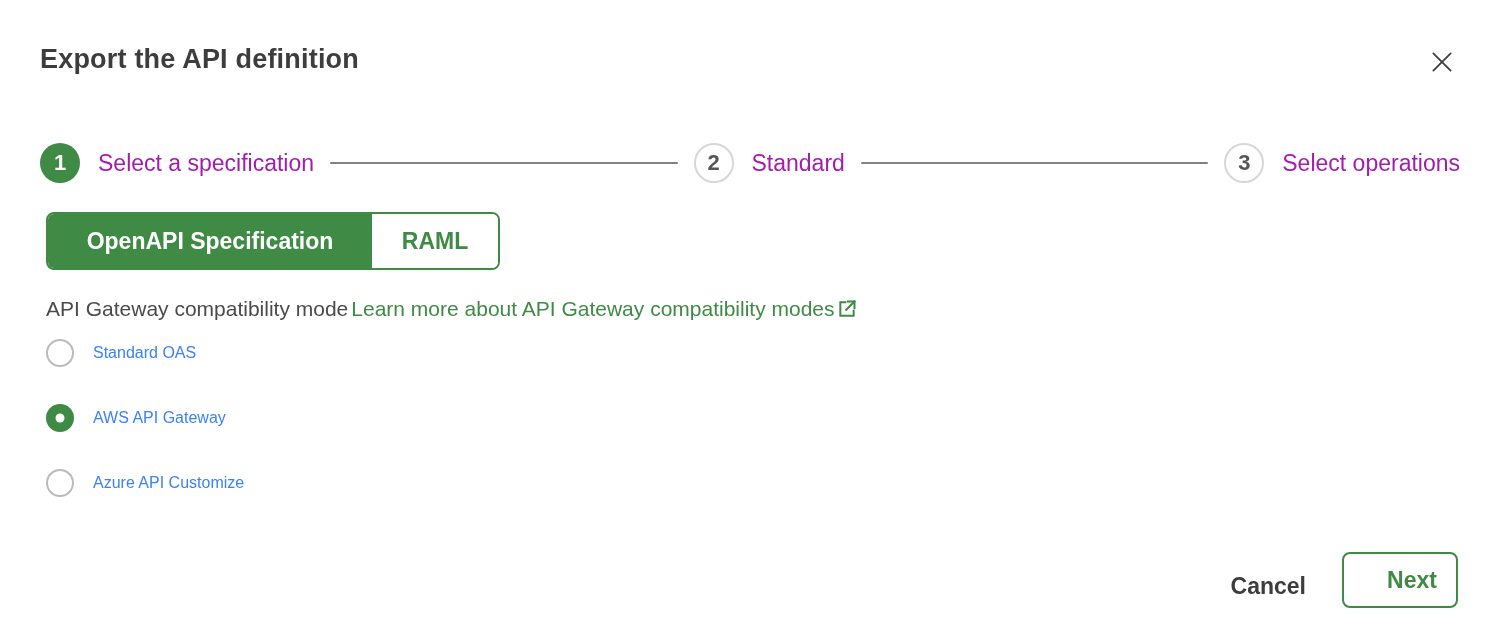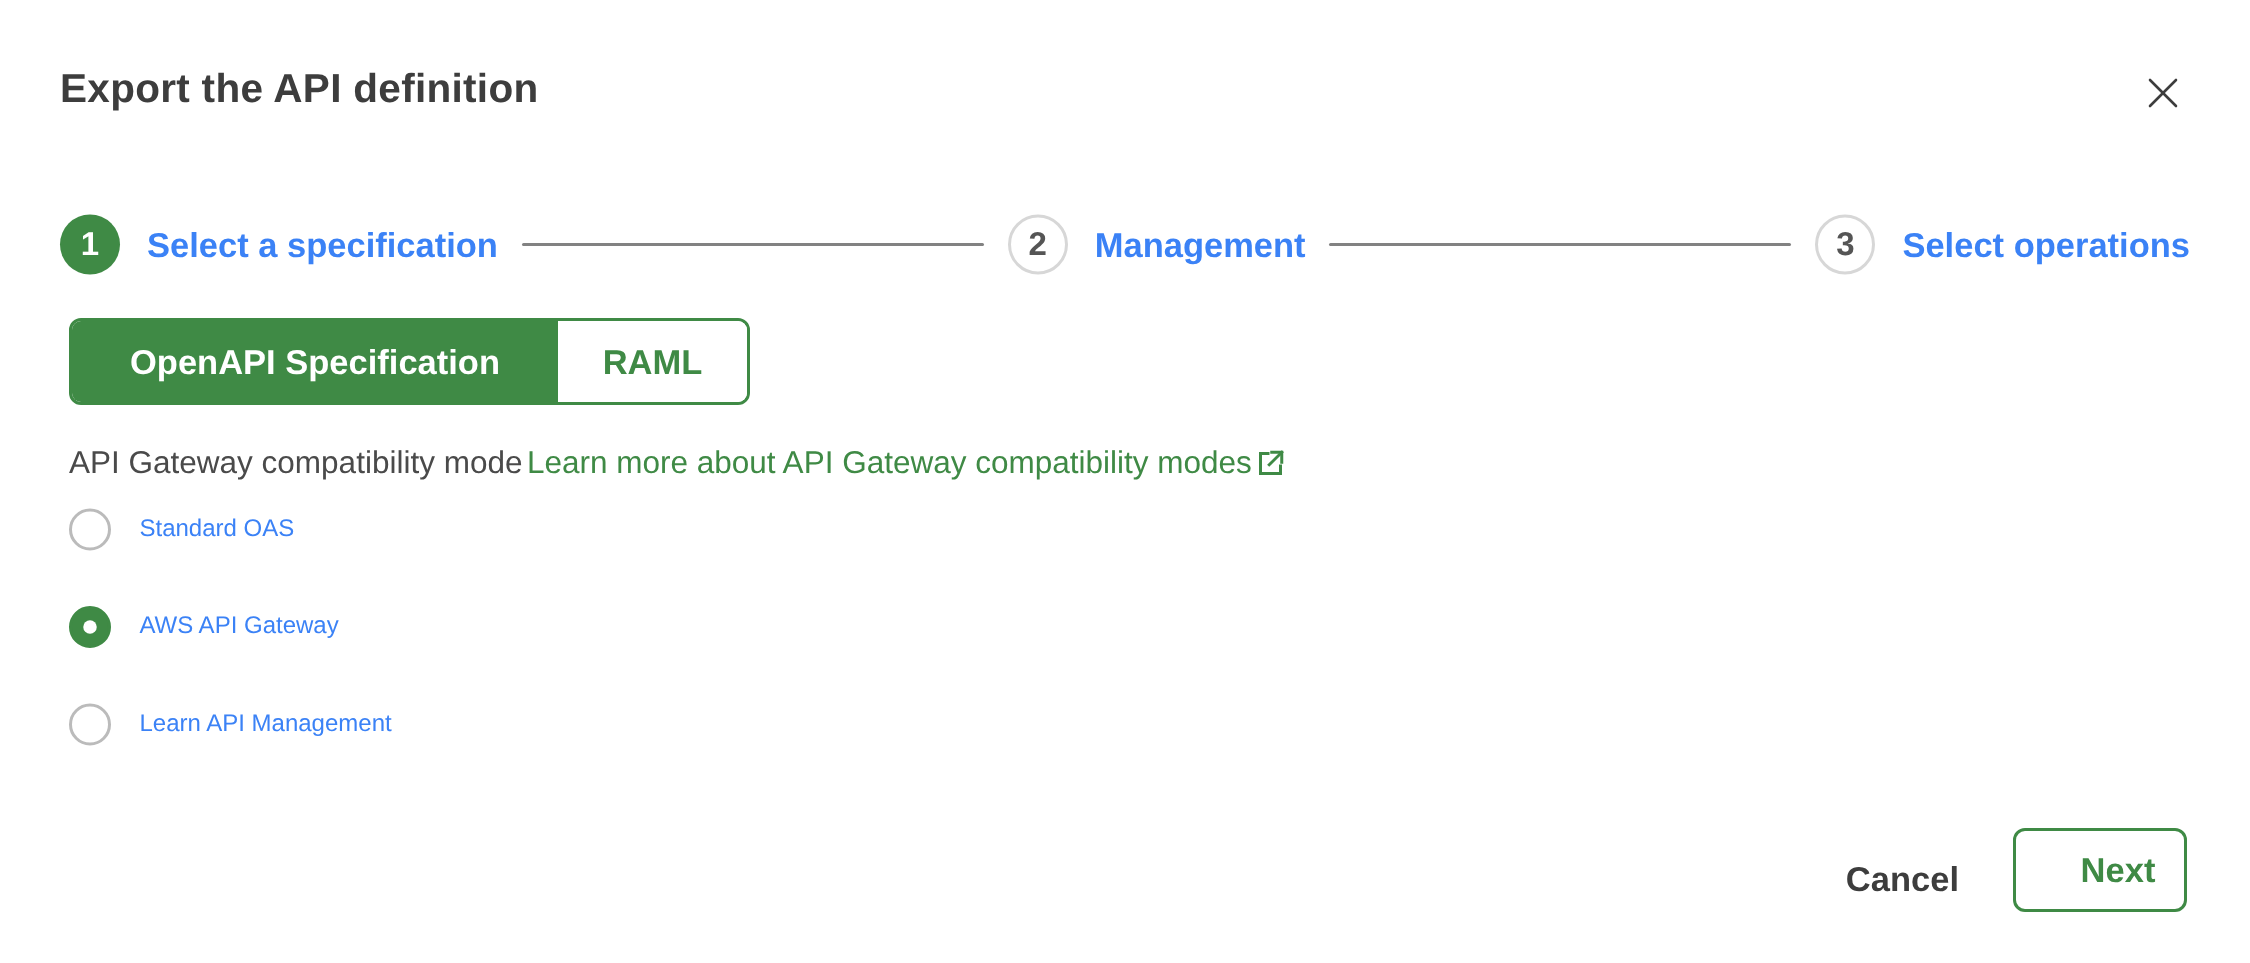--- a/index.html
+++ b/index.html
@@ -71,22 +71,22 @@
     color: #ffffff;
   }
   .step.upcoming .step-circle {
     background: #ffffff;
     border: 2px solid #d7d7d7;
     color: #555555;
   }
   .step-label {
     margin-left: 18px;
     font-size: 23px;
-    font-weight: bold;
-    color: #3b82f6;
+    font-weight: normal;
+    color: #a21caf;
     white-space: nowrap;
   }
   .connector {
     flex: 1 1 auto;
     height: 2px;
     background: #828282;
     border-radius: 2px;
     margin: 0 16px;
   }
 
@@ -241,21 +241,21 @@
   </button>
 
   <div class="stepper">
     <div class="step active">
       <div class="step-circle">1</div>
       <div class="step-label">Select a specification</div>
     </div>
     <div class="connector"></div>
     <div class="step upcoming">
       <div class="step-circle">2</div>
-      <div class="step-label">Management</div>
+      <div class="step-label">Standard</div>
     </div>
     <div class="connector"></div>
     <div class="step upcoming">
       <div class="step-circle">3</div>
       <div class="step-label">Select operations</div>
     </div>
   </div>
 
   <div class="spec-toggle">
     <div class="toggle-option selected">OpenAPI Specification</div>
@@ -280,21 +280,21 @@
     <div class="radio-row" role="radio" aria-checked="false">
       <div class="radio-control"></div>
       <div class="radio-label">Standard OAS</div>
     </div>
     <div class="radio-row checked" role="radio" aria-checked="true">
       <div class="radio-control"></div>
       <div class="radio-label">AWS API Gateway</div>
     </div>
     <div class="radio-row" role="radio" aria-checked="false">
       <div class="radio-control"></div>
-      <div class="radio-label">Learn API Management</div>
+      <div class="radio-label">Azure API Customize</div>
     </div>
   </div>
 
   <div class="footer">
     <button class="cancel-btn">Cancel</button>
     <button class="next-btn">Next</button>
   </div>
 
 </div>
 

